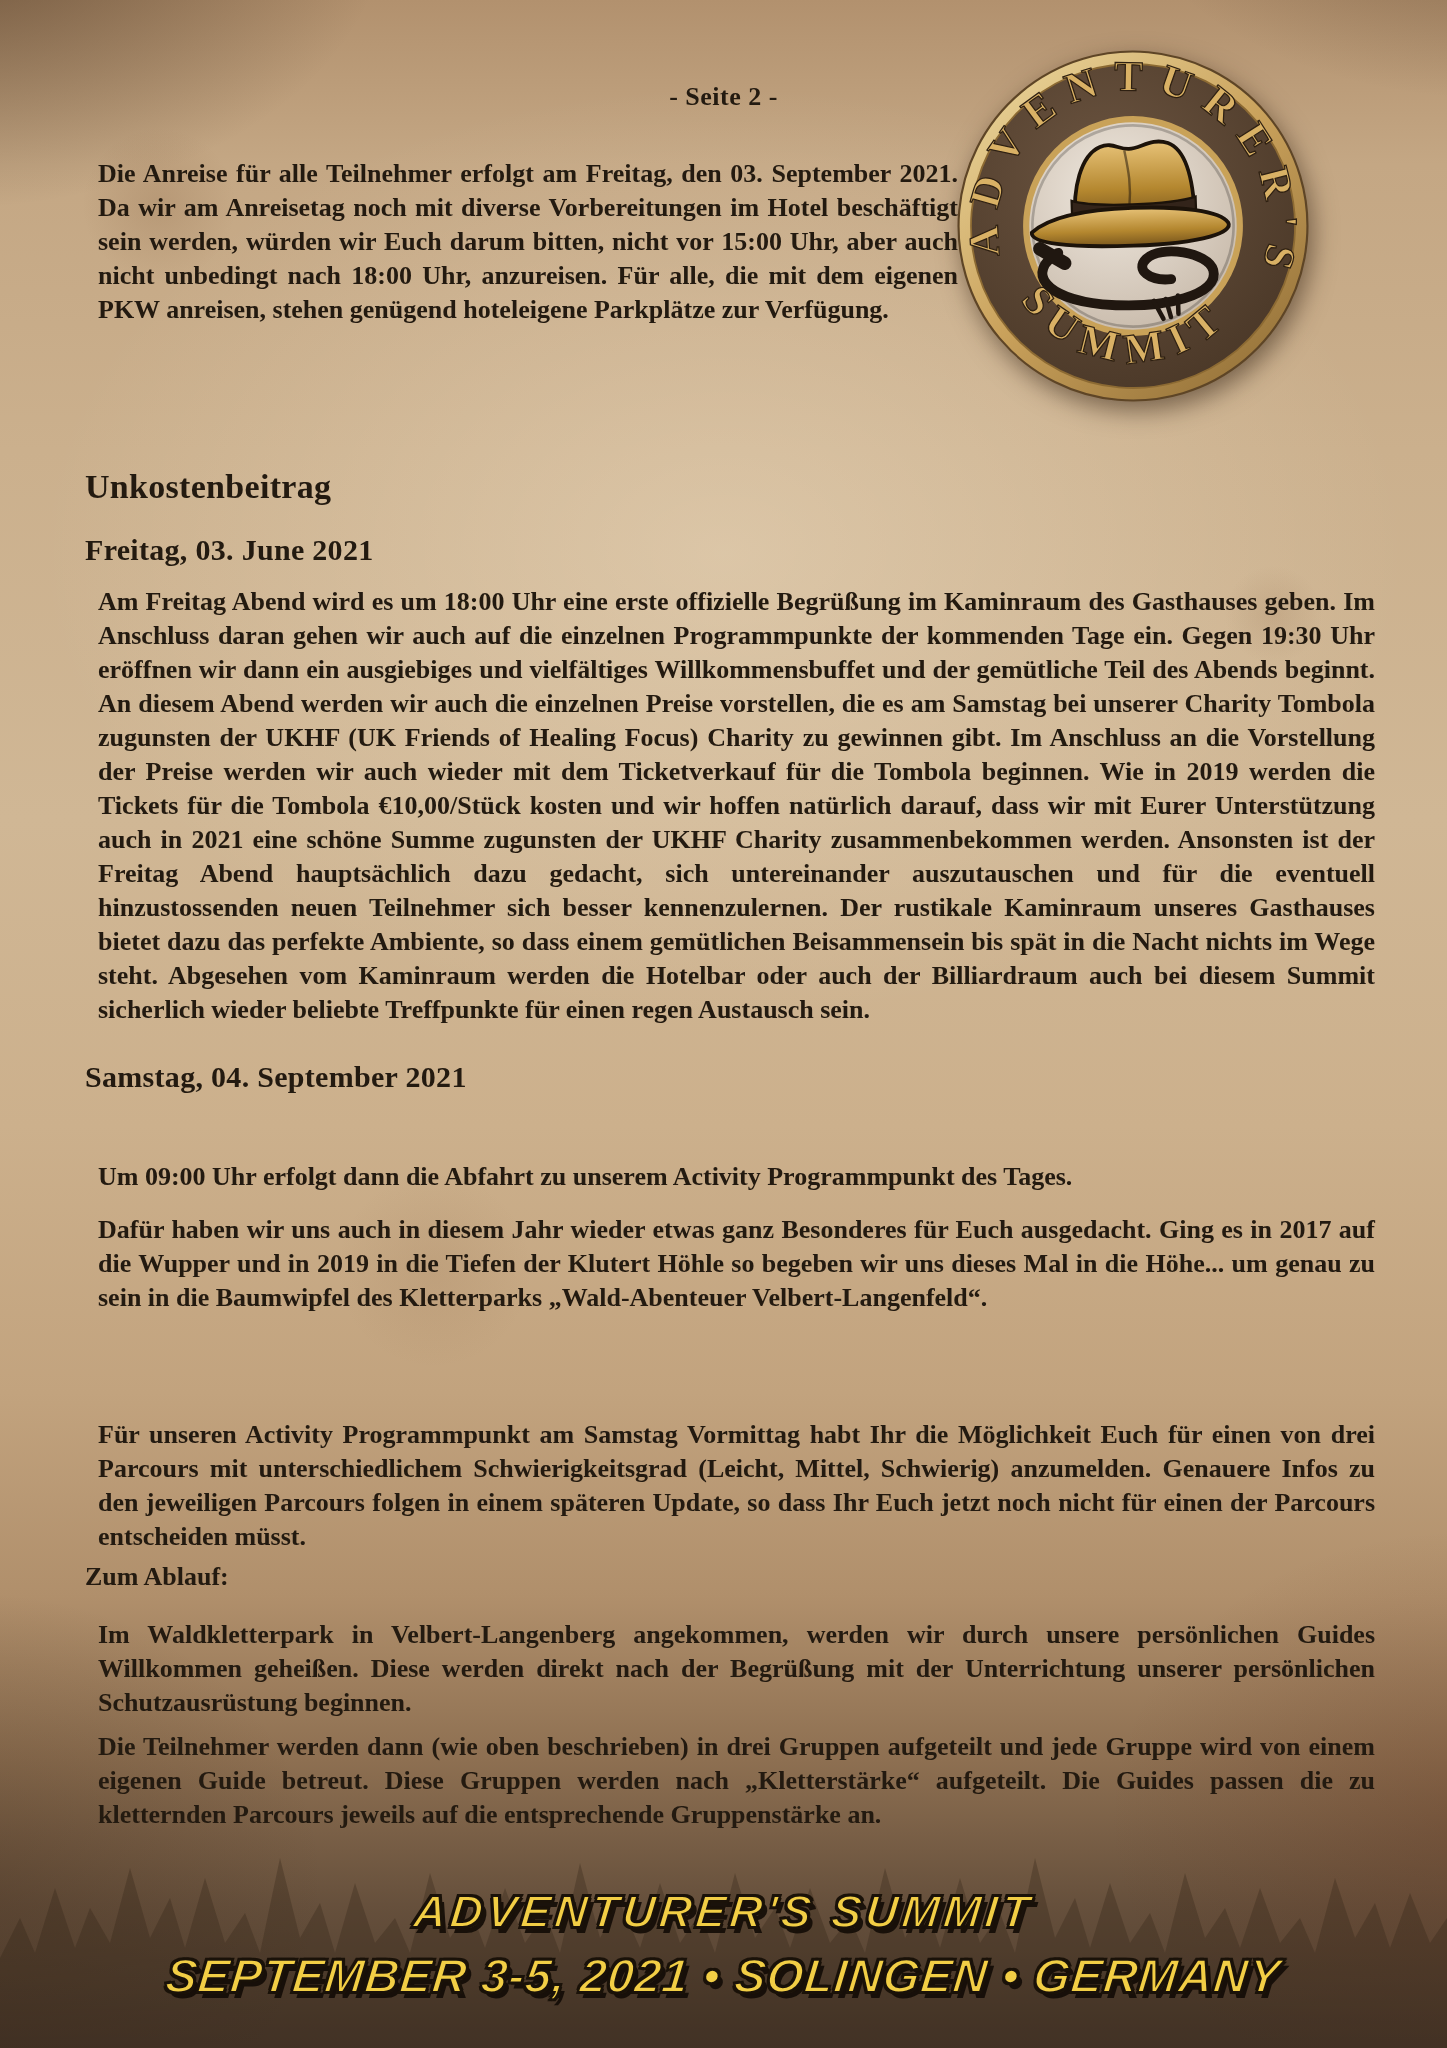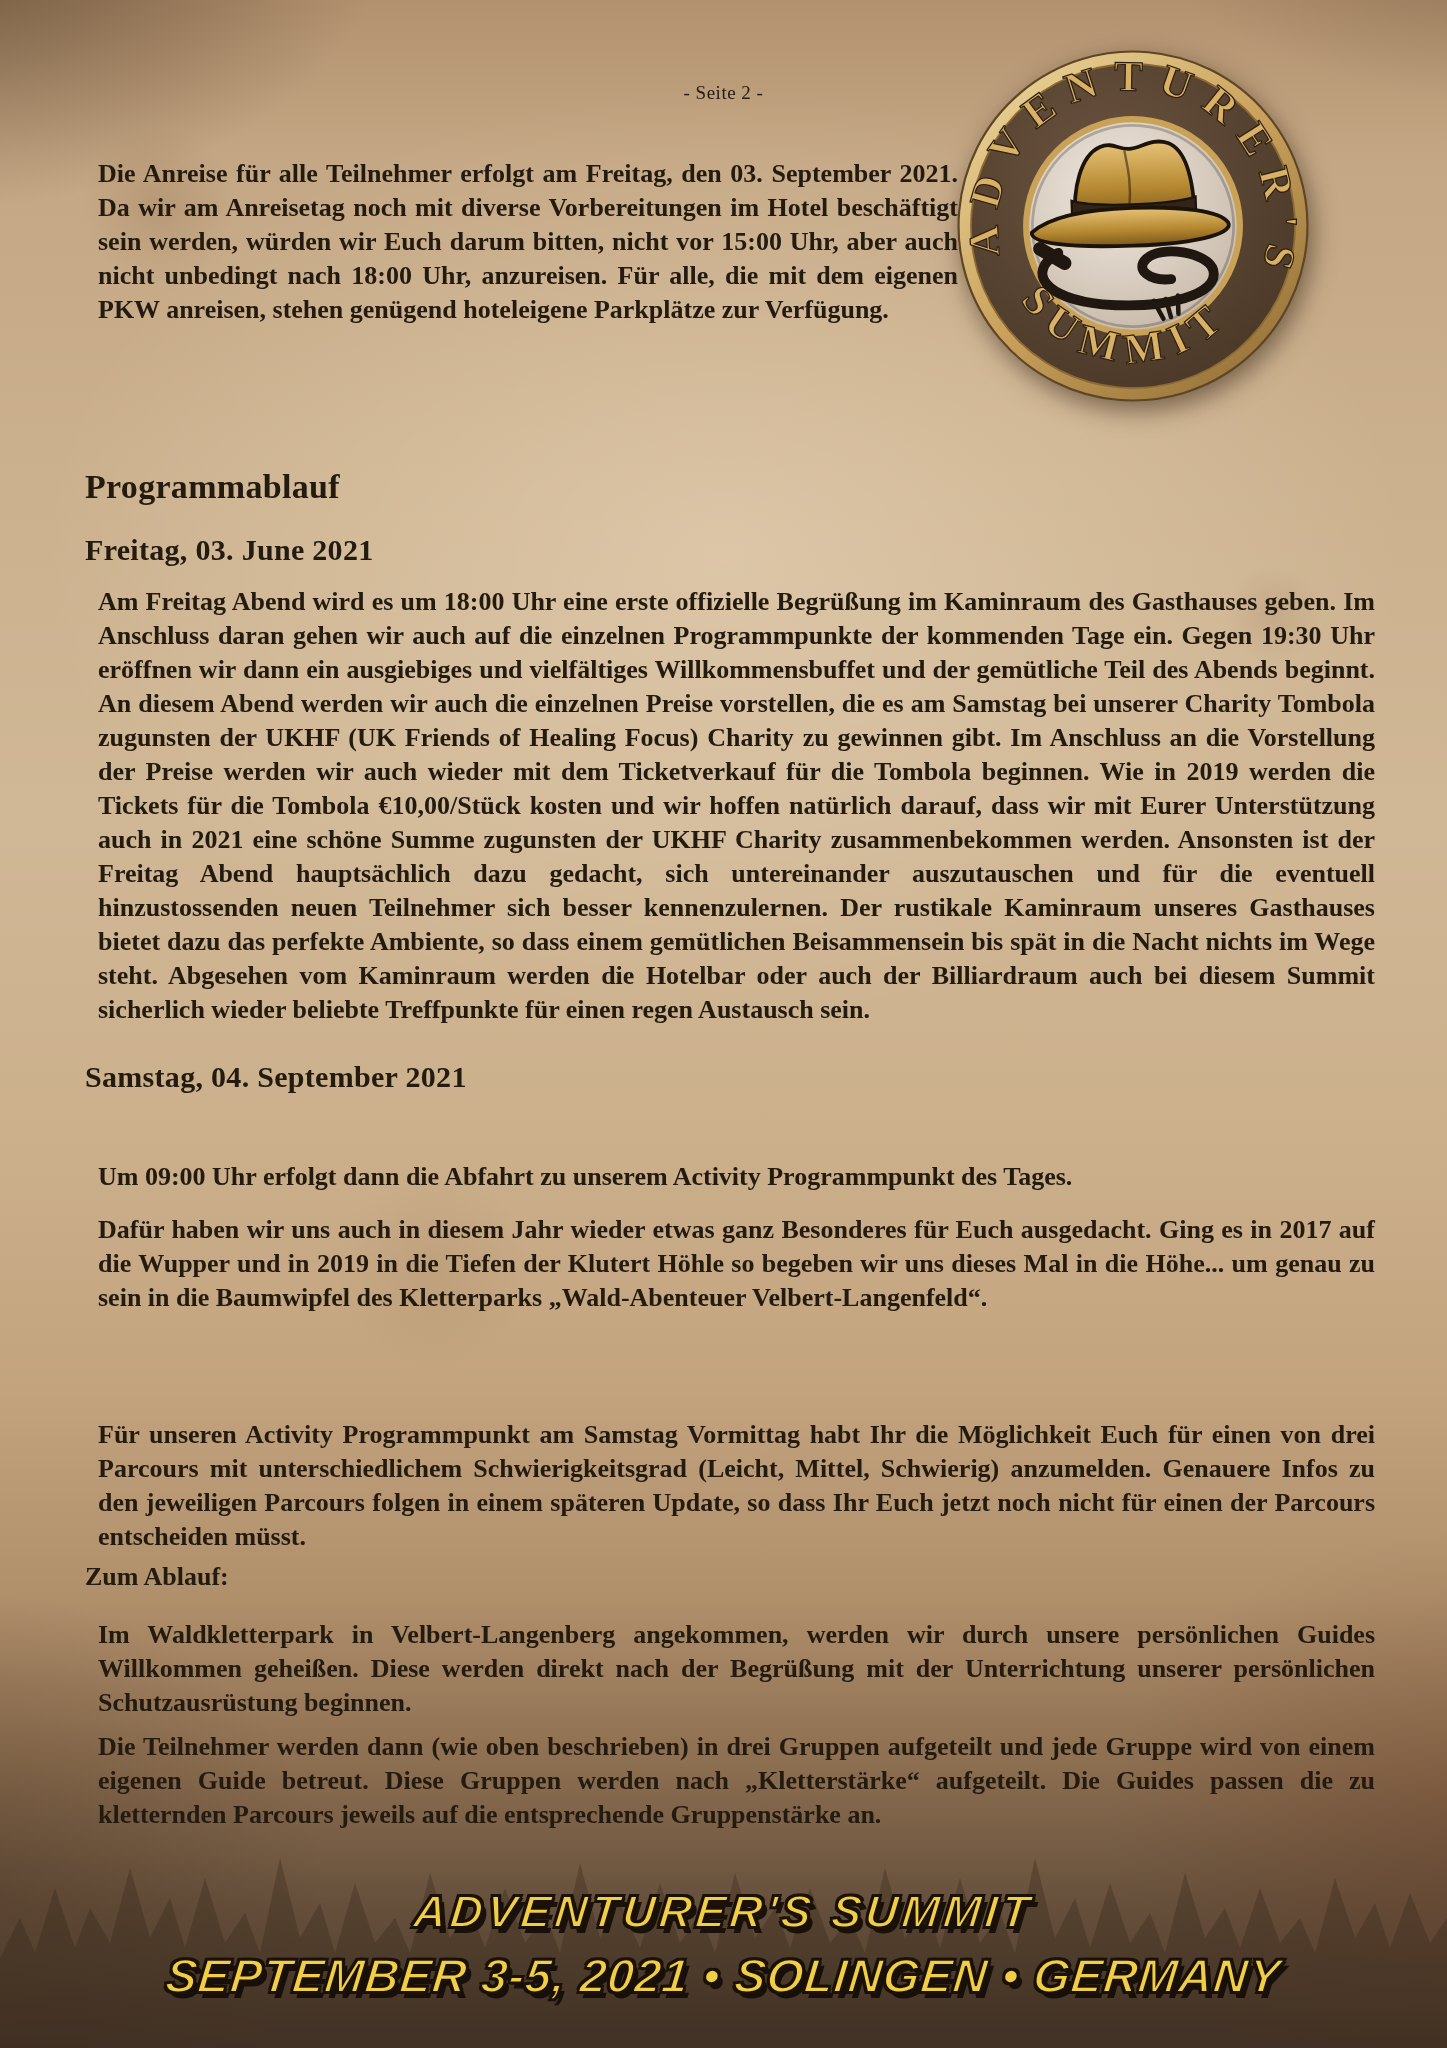--- a/index.html
+++ b/index.html
@@ -19,21 +19,21 @@
       radial-gradient(ellipse 520px 430px at 101% 89%, rgba(95,48,26,.28), rgba(95,48,26,0) 68%),
       radial-gradient(ellipse 520px 430px at -2% 92%, rgba(60,40,24,.30), rgba(60,40,24,0) 68%),
       linear-gradient(180deg,
         #b2916e 0%, #c4a784 8%, #cbb08d 22%, #d0b795 40%,
         #ccb08c 55%, #c2a37e 68%, #b08f6b 78%, #8d6f51 86%,
         #66503c 93%, #4a392c 100%);
   }
   .abs{position:absolute;}
   .seite{
     top:82px;left:0;right:0;text-align:center;
-    font-size:19px;letter-spacing:.5px;
+    font-size:26px;letter-spacing:.5px;font-weight:bold;
   }
   .para{
     margin:13px;left:85px;width:1277px;
     font-size:26px;line-height:34px;
     text-align:justify;text-justify:inter-word;font-weight:bold;
   }
   .narrow{width:860px;}
   .h-program{margin:0;left:85px;top:468px;font-size:34px;font-weight:bold;letter-spacing:.3px;}
   .h-day{margin:0;left:85px;font-size:30px;font-weight:bold;letter-spacing:.3px;}
   .h-sub{margin:0;left:85px;font-size:26px;font-weight:bold;text-align:center;}
@@ -117,21 +117,21 @@
         <g>
           <path d="M 62,96 C 61,74 67,52 80,47 C 88,44 92,49 99,49 C 107,49 114,42 125,46 C 137,51 141,70 141,96 Z" fill="url(#hatGold)" stroke="#1c130a" stroke-width="2.5" stroke-linejoin="round"></path>
           <path d="M 96,50 C 98,62 100,72 98,88" fill="none" stroke="#2a1d0e" stroke-width="1.6" opacity="0.55"></path>
           <path d="M 60,82 C 75,87 125,87 142,82 L 142,96 C 120,101 80,101 60,96 Z" fill="#33241a" stroke="#1c130a" stroke-width="1.5"></path>
           <path d="M 33,102 C 45,92 70,88 100,88 C 132,88 158,92 163,100 C 166,106 148,113 100,113 C 55,113 32,109 33,102 Z" fill="url(#hatGold)" stroke="#1c130a" stroke-width="2.5" stroke-linejoin="round"></path>
         </g>
       </g>
     </g>
   </svg>
 
-  <h1 class="abs h-program">Programmablauf</h1>
+  <h1 class="abs h-program">Unkostenbeitrag</h1>
 
   <h2 class="abs h-day" style="top:533px">Freitag, 03. June 2021</h2>
   <p class="abs para" style="top:572px">Am Freitag Abend wird es um 18:00 Uhr eine erste offizielle Begrüßung im Kaminraum des Gasthauses geben. Im Anschluss daran gehen wir auch auf die einzelnen Programmpunkte der kommenden Tage ein. Gegen 19:30 Uhr eröffnen wir dann ein ausgiebiges und vielfältiges Willkommensbuffet und der gemütliche Teil des Abends beginnt. An diesem Abend werden wir auch die einzelnen Preise vorstellen, die es am Samstag bei unserer Charity Tombola zugunsten der UKHF (UK Friends of Healing Focus) Charity zu gewinnen gibt. Im Anschluss an die Vorstellung der Preise werden wir auch wieder mit dem Ticketverkauf für die Tombola beginnen. Wie in 2019 werden die Tickets für die Tombola €10,00/Stück kosten und wir hoffen natürlich darauf, dass wir mit Eurer Unterstützung auch in 2021 eine schöne Summe zugunsten der UKHF Charity zusammenbekommen werden. Ansonsten ist der Freitag Abend hauptsächlich dazu gedacht, sich untereinander auszutauschen und für die eventuell hinzustossenden neuen Teilnehmer sich besser kennenzulernen. Der rustikale Kaminraum unseres Gasthauses bietet dazu das perfekte Ambiente, so dass einem gemütlichen Beisammensein bis spät in die Nacht nichts im Wege steht. Abgesehen vom Kaminraum werden die Hotelbar oder auch der Billiardraum auch bei diesem Summit sicherlich wieder beliebte Treffpunkte für einen regen Austausch sein.</p>
 
   <h2 class="abs h-day" style="top:1060px">Samstag, 04. September 2021</h2>
   <p class="abs para" style="top:1147px">Um 09:00 Uhr erfolgt dann die Abfahrt zu unserem Activity Programmpunkt des Tages.</p>
   <p class="abs para" style="top:1200px">Dafür haben wir uns auch in diesem Jahr wieder etwas ganz Besonderes für Euch ausgedacht. Ging es in 2017 auf die Wupper und in 2019 in die Tiefen der Klutert Höhle so begeben wir uns dieses Mal in die Höhe... um genau zu sein in die Baumwipfel des Kletterparks „Wald-Abenteuer Velbert-Langenfeld“.</p>
   <p class="abs para" style="top:1405px">Für unseren Activity Programmpunkt am Samstag Vormittag habt Ihr die Möglichkeit Euch für einen von drei Parcours mit unterschiedlichem Schwierigkeitsgrad (Leicht, Mittel, Schwierig) anzumelden. Genauere Infos zu den jeweiligen Parcours folgen in einem späteren Update, so dass Ihr Euch jetzt noch nicht für einen der Parcours entscheiden müsst.</p>
 
   <h3 class="abs h-sub" style="top:1562px">Zum Ablauf:</h3>

